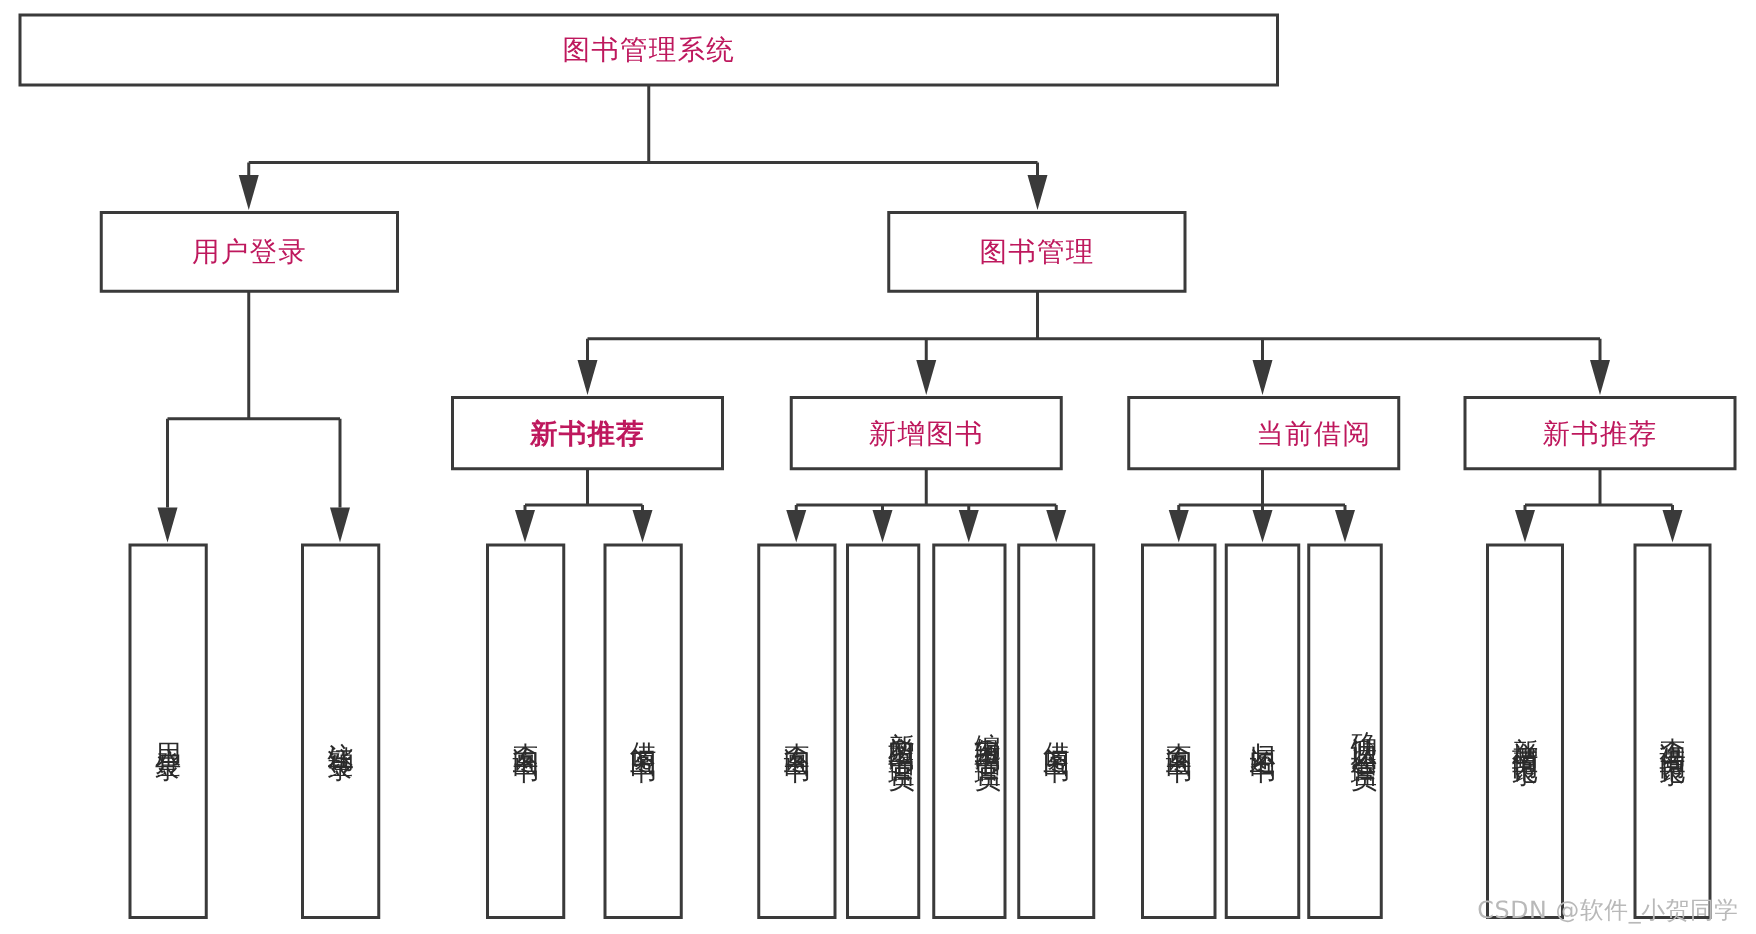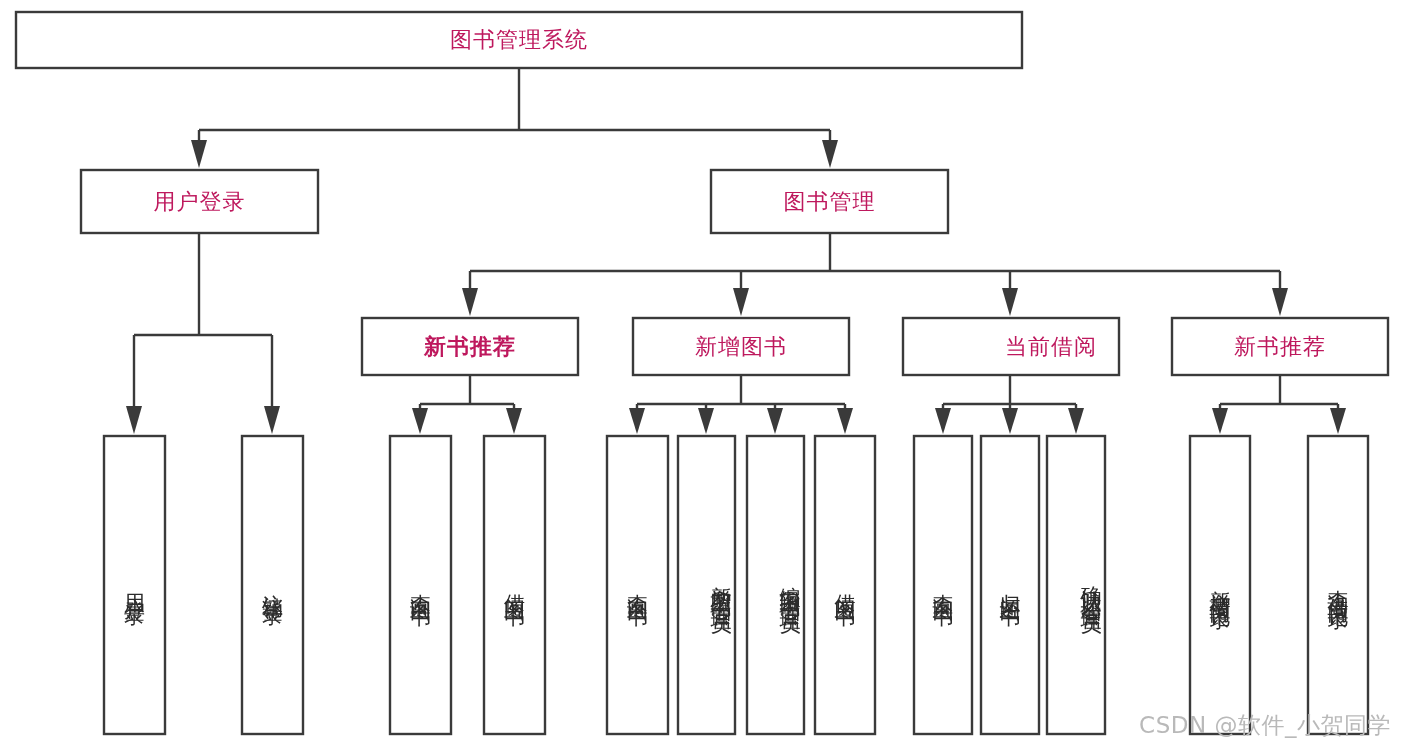--- a/index.html
+++ b/index.html
@@ -63,21 +63,21 @@
     color: #be185d;
     letter-spacing: 1px;
     white-space: nowrap;
     pointer-events: none;
     font-family: "DejaVu Sans", "Liberation Sans", sans-serif;
   }
   #watermark {
     position: absolute;
     right: 14px;
     bottom: 6px;
-    font-size: 23px;
+    font-size: 19px;
     color: #b9b9b9;
     letter-spacing: 0.5px;
     font-family: "DejaVu Sans", "Liberation Sans", sans-serif;
     white-space: nowrap;
     margin-left: 40px;
   }
 </style>
 </head>
 <body>
 

